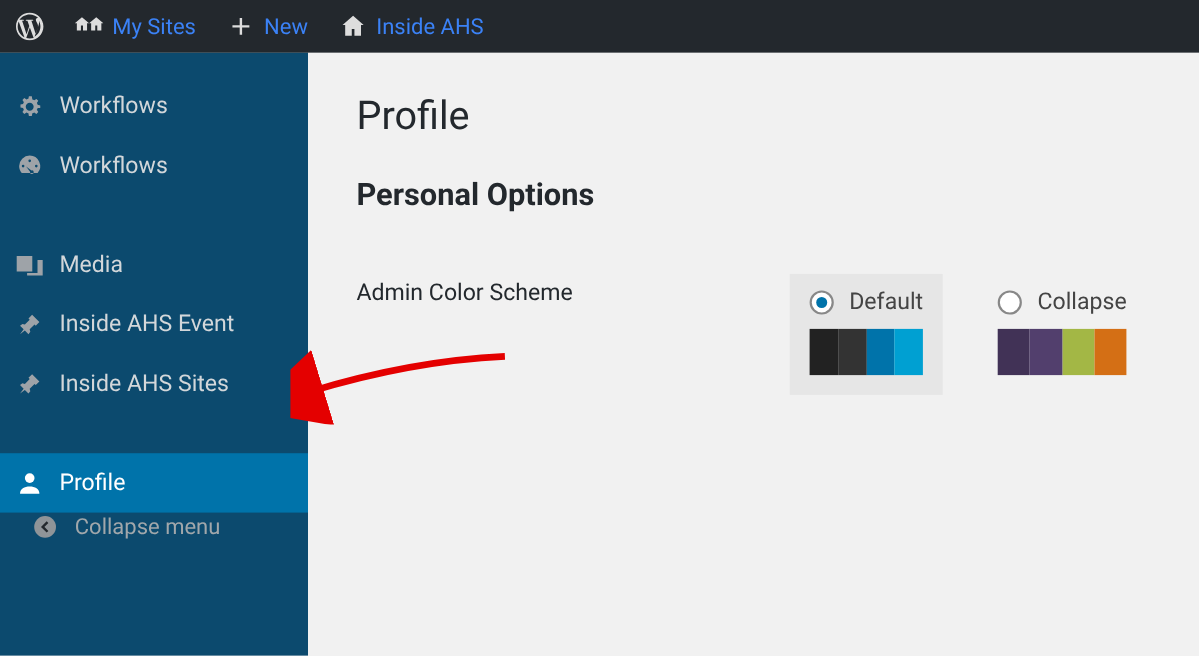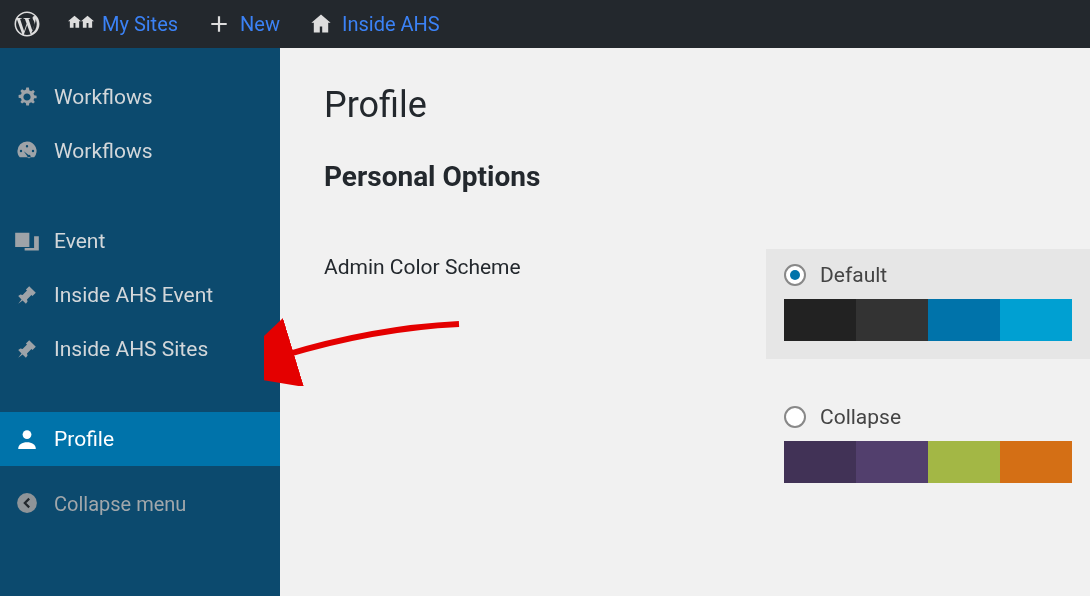--- a/index.html
+++ b/index.html
@@ -11,30 +11,30 @@
   .ab-icon { display:inline-flex; align-items:center; justify-content:center; width:26px; height:26px; }
 
   
   .sidebar { position:absolute; top:48px; left:0; bottom:0; width:280px; background:#0c4a6e; color:#ddd; }
   .menu-item { display:flex; align-items:center; gap:14px; height:54px; padding-left:14px; font-size:21px; cursor:pointer; color:#d3d7da; position:relative; }
   .menu-item.current { background:#0073aa; color:#fff; }
   .menu-item.current::after { content:""; position:absolute; right:-10px; top:50%; transform:translateY(-50%); border-top:10px solid transparent; border-bottom:10px solid transparent; border-right:10px solid #f1f1f1; }
   .menu-gap { height:22px; }
   .menu-sep { height:14px; }
   .side-icon { width:26px; height:26px; display:inline-flex; align-items:center; justify-content:center; }
-  .collapse { display:flex; align-items:flex-end; gap:14px; height:50px; padding-left:14px; font-size:20px; color:#a1a7ab; cursor:pointer; }
+  .collapse { display:flex; align-items:flex-start; gap:14px; height:50px; padding-left:28px; font-size:20px; color:#a1a7ab; cursor:pointer; }
 
   
   .main { position:absolute; top:48px; left:280px; right:0; bottom:0; background:#f1f1f1; padding:36px 0 0 44px; }
   h1 { font-size:36px; font-weight:400; color:#23282d; margin-bottom:34px; }
   h2 { font-size:28px; font-weight:700; color:#23282d; margin-bottom:56px; }
-  .field-row { display:flex; align-items:flex-start;gap:48px; }
+  .field-row { display:flex; align-items:flex-start; }
   .field-label { width:394px; font-size:21px; color:#23282d; padding-top:6px; }
 
-  .schemes { flex:1; display:flex; flex-direction:column; gap:32px; }
+  .schemes { flex:1; display:flex; flex-direction:row; gap:32px; }
   .scheme { padding:14px 18px 18px; }
   .scheme.sel { background:#e6e6e6; }
   .scheme-head { display:flex; align-items:center; gap:14px; font-size:21px; color:#444; margin-bottom:12px; }
   .radio { width:22px; height:22px; border:2px solid #888; border-radius:50%; display:flex; align-items:center; justify-content:center; background:#fff; }
   .radio .dot { width:10px; height:10px; border-radius:50%; background:#0073aa; }
   .swatches { display:flex; height:42px; }
   .sw { flex:1; }
 
   
   .arrow-svg { position:absolute; top:316px; left:264px; pointer-events:none; }
@@ -103,21 +103,21 @@
   <div class="menu-sep"></div>
   <div class="menu-gap"></div>
 
   <div class="menu-item">
     <span class="side-icon">
       <svg width="26" height="24" viewBox="0 0 22 20" fill="#9ea3a8">
           <path d="M1 3h12v12H1V3zm3 7 2 2 3-4 3 5H3l1-3z"></path>
           <path d="M15 6h6v12H9v-2h8V6z"></path>
         </svg>
     </span>
-    <span>Event</span>
+    <span>Media</span>
   </div>
 
   <div class="menu-item">
     <span class="side-icon">
       <svg width="22" height="22" viewBox="0 0 20 20" fill="#9ea3a8">
           <path d="M12 2 9 5l1 1-4 4-2-.5L2 11l3 3-3 4 4-3 3 3 1.5-2-.5-2 4-4 1 1 3-3-6-6z"></path>
         </svg>
     </span>
     <span>Inside AHS Event</span>
   </div>

